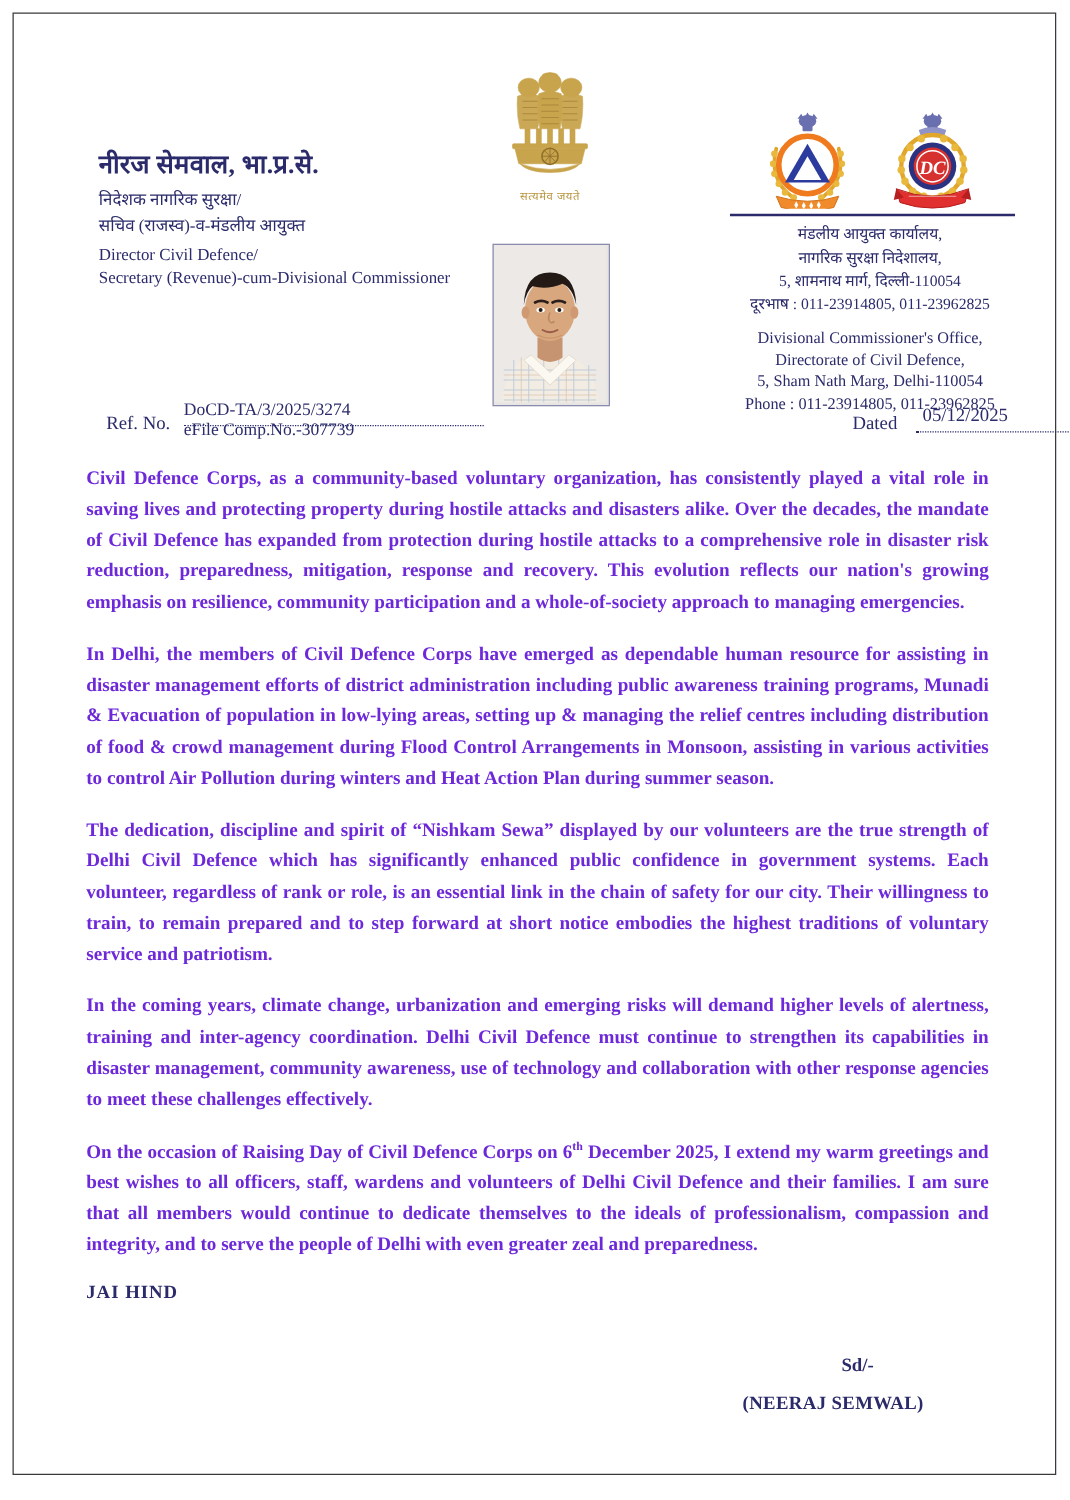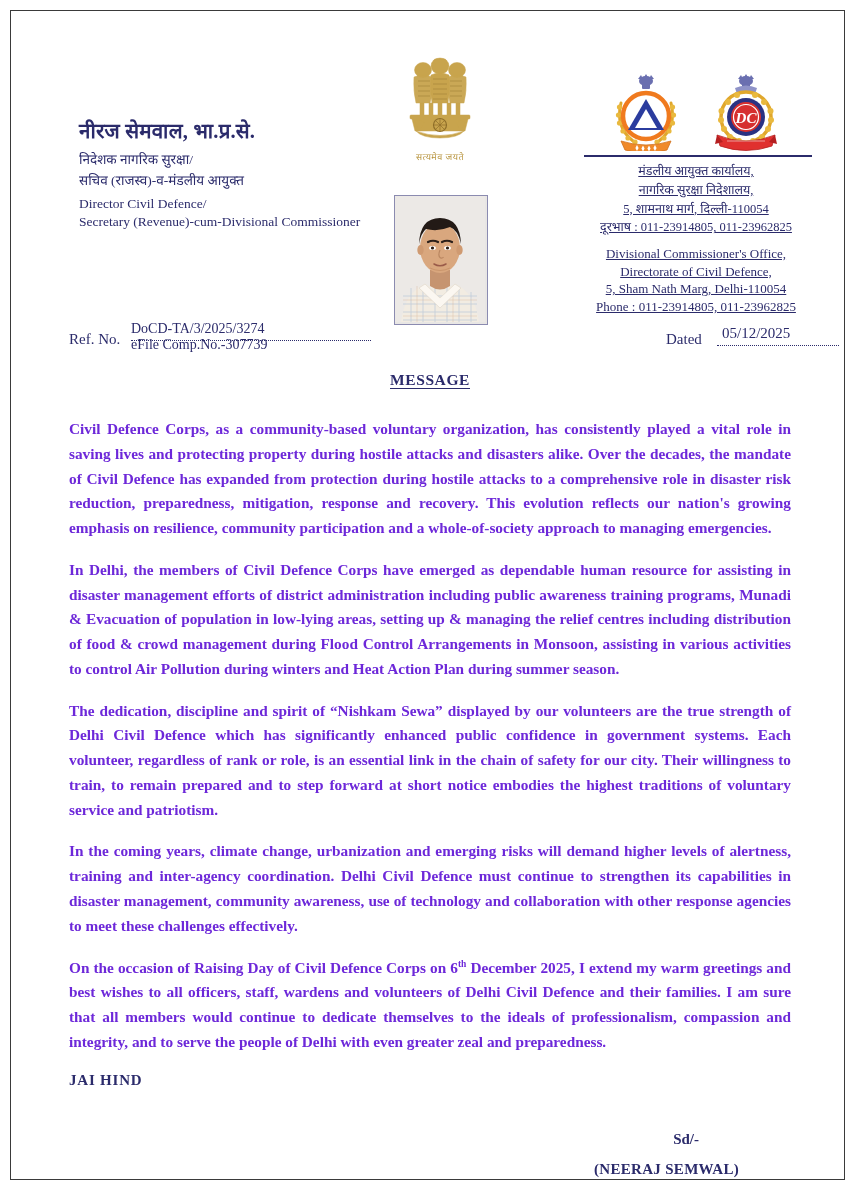--- a/index.html
+++ b/index.html
@@ -93,24 +93,23 @@
     border: 1px solid #8b8bb0;
     background: #e8e6e4;
     overflow: hidden;
   }
   .photo-svg { display: block; }
 
   
   .right-head {
     position: absolute;
     left: 565px;
-    top: 60px;
+    top: 76px;
     width: 240px;
     text-align: center;
-    text-decoration: underline;
   }
   .crest-row {
     display: flex;
     justify-content: center;
     align-items: flex-end;
     gap: 22px;
     height: 80px;
   }
   .hrule {
     height: 2px;
@@ -128,21 +127,21 @@
     font-size: 13px;
     line-height: 1.35;
     color: #2b2b6b;
     margin-top: 8px;
     white-space: nowrap;
   }
 
   
   .refline {
     position: absolute;
-    left: 48px;
+    left: 64px;
     top: 310px;
     width: 740px;
     height: 40px;
   }
   .ref-label {
     position: absolute; left: 10px; top: 10px;
     font-size: 15px;
   }
   .ref-vals {
     position: absolute; left: 72px; top: 0px;
@@ -424,21 +423,20 @@
       <div>DoCD-TA/3/2025/3274</div>
       <div>eFile Comp.No.-307739</div>
     </div>
     <div class="dotline d1"></div>
     <div class="date-label">Dated</div>
     <div class="date-val">05/12/2025</div>
     <div class="dotline d2"></div>
   </div>
 
   <div class="body-area">
-    <div class="msg-title">MESSAGE</div>
 
     <p class="para">Civil Defence Corps, as a community-based voluntary organization, has consistently played a vital role in saving lives and protecting property during hostile attacks and disasters alike. Over the decades, the mandate of Civil Defence has expanded from protection during hostile attacks to a comprehensive role in disaster risk reduction, preparedness, mitigation, response and recovery. This evolution reflects our nation's growing emphasis on resilience, community participation and a whole-of-society approach to managing emergencies.</p>
     <p class="para">In Delhi, the members of Civil Defence Corps have emerged as dependable human resource for assisting in disaster management efforts of district administration including public awareness training programs, Munadi &amp; Evacuation of population in low-lying areas, setting up &amp; managing the relief centres including distribution of food &amp; crowd management during Flood Control Arrangements in Monsoon, assisting in various activities to control Air Pollution during winters and Heat Action Plan during summer season.</p>
     <p class="para">The dedication, discipline and spirit of “Nishkam Sewa” displayed by our volunteers are the true strength of Delhi Civil Defence which has significantly enhanced public confidence in government systems. Each volunteer, regardless of rank or role, is an essential link in the chain of safety for our city. Their willingness to train, to remain prepared and to step forward at short notice embodies the highest traditions of voluntary service and patriotism.</p>
     <p class="para">In the coming years, climate change, urbanization and emerging risks will demand higher levels of alertness, training and inter-agency coordination. Delhi Civil Defence must continue to strengthen its capabilities in disaster management, community awareness, use of technology and collaboration with other response agencies to meet these challenges effectively.</p>
 
     <p class="para"><span>On the occasion of Raising Day of Civil Defence Corps on 6</span><sup>th</sup><span> December 2025, I extend my warm greetings and best wishes to all officers, staff, wardens and volunteers of Delhi Civil Defence and their families. I am sure that all members would continue to dedicate themselves to the ideals of professionalism, compassion and integrity, and to serve the people of Delhi with even greater zeal and preparedness.</span></p>
 
     <div class="jaihind">JAI HIND</div>
 

